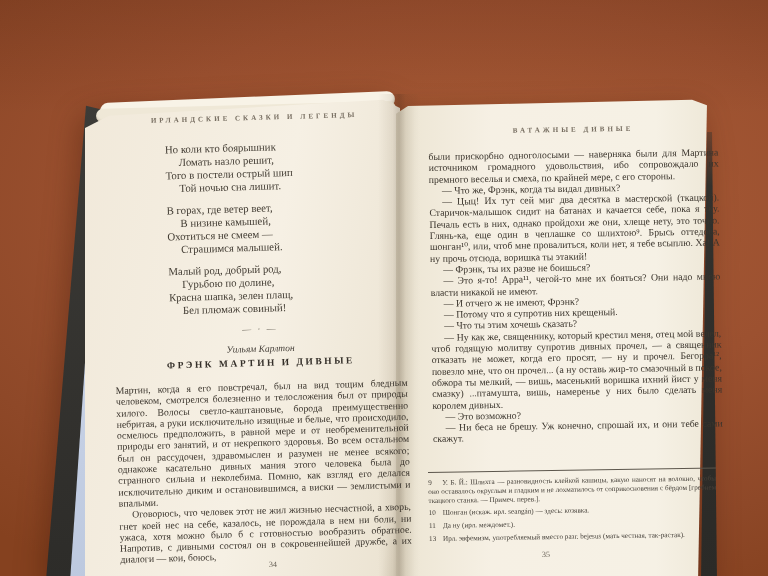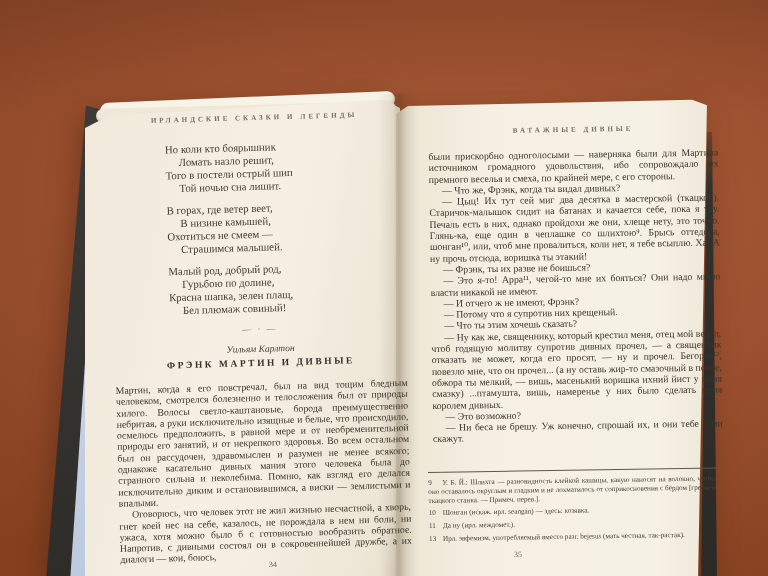--- a/index.html
+++ b/index.html
@@ -52,21 +52,21 @@
     color:#35302a;margin:0 0 13px 0;}
   .body p{margin:0;font-size:9.8px;line-height:11.3px;text-align:justify;}
   .body p.ind{text-indent:13px;}
   .rp-foot{position:absolute;left:428px;top:472px;width:288px;z-index:5;
     transform:rotate(-0.9deg);transform-origin:left top;color:#46413a;}
   .foot-rule{border-top:1px solid #5c564c;width:100%;margin:0 0 6px 0;height:0;}
   .footnote{font-size:7.2px;line-height:8.8px;margin:0 0 4px 0;text-align:justify;}
   .fn-marker{display:inline-block;min-width:14px;}
   .pn{position:absolute;z-index:5;width:40px;text-align:center;font-size:8px;color:#5f584e;}
   .pn-left{left:253px;top:560px;transform:rotate(-1.6deg);}
-  .pn-right{left:498px;top:550px;transform:rotate(-0.9deg);text-align:center;}
+  .pn-right{left:526px;top:550px;transform:rotate(-0.9deg);text-align:center;}
 </style>
 </head>
 <body>
 
 <div class="scene">
   <div class="book">
     <div class="cover-left"></div>
     <div class="flyleaf"></div>
     <div class="fan fan1"></div>
     <div class="fan fan2"></div>

